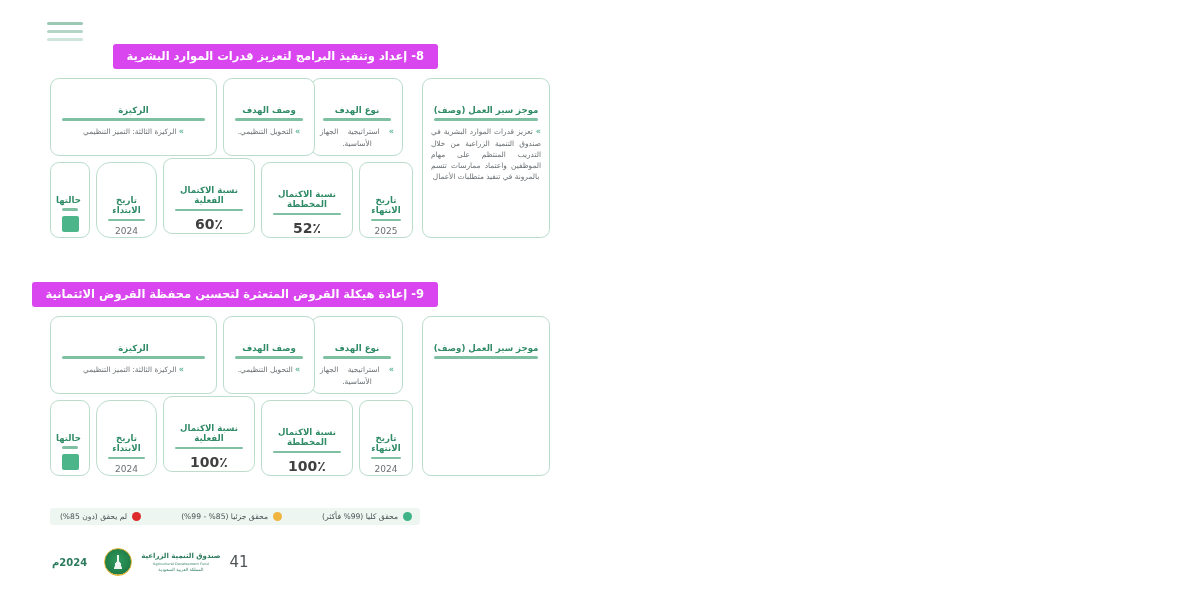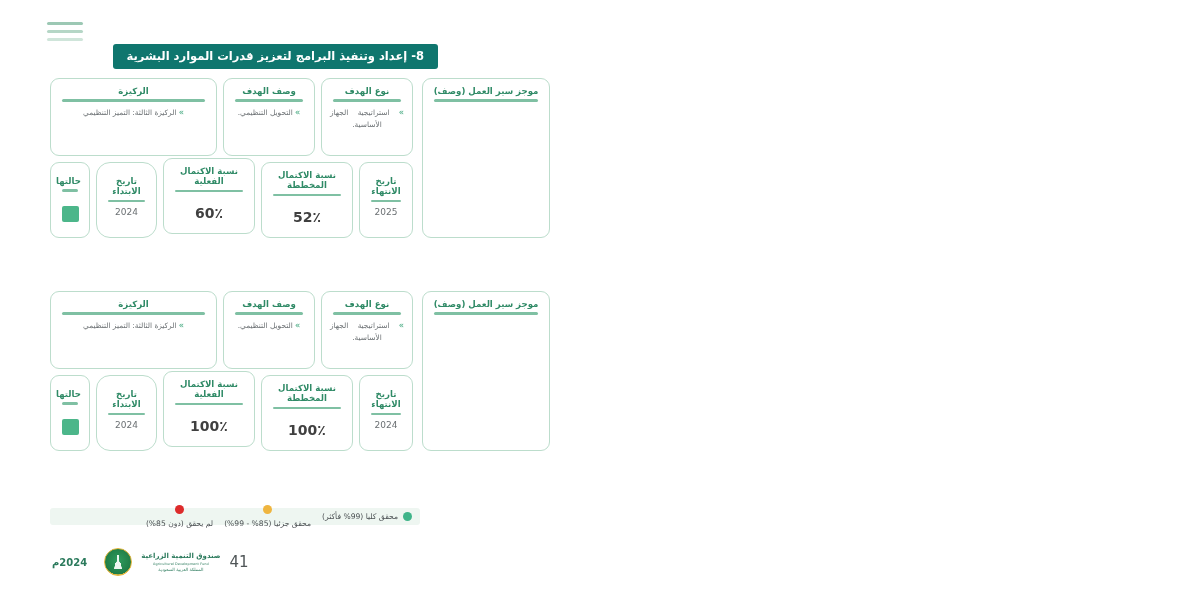--- a/index.html
+++ b/index.html
@@ -22,21 +22,21 @@
   .hamburger span:nth-child(3) { background: #cfe5da; }
   .page.left .hamburger  { left: 47px; }
 
   
   .section { position: absolute; width: 500px; }
   .section.s-top    { top: 44px; }
   .section.s-bottom { top: 282px; }
   .page.left  .section { left: 50px; }
 
   .sec-title {
-    background: #0f766e;
+    background: #d946ef;
     color: #ffffff;
     font-size: 11.5px;
     font-weight: bold;
     padding: 5px 14px 6px 14px;
     border-radius: 3px;
     text-align: right;
     letter-spacing: -0.1px;
     white-space: nowrap;
     display: inline-block;
     position: relative;
@@ -61,20 +61,21 @@
     align-items: center;
   }
   .card .c-head {
     color: #2f8a66;
     font-size: 8.6px;
     font-weight: bold;
     text-align: center;
     line-height: 1.22;
     padding: 1px 2px 3px 2px;
     width: 100%;
+    margin-top: 19px;
   }
   .card .c-rule {
     width: calc(100% - 10px);
     height: 2.5px;
     background: #7fc0a3;
     border-radius: 2px;
     margin: 0 0 5px 0;
     flex: none;
   }
   .card .c-body {
@@ -105,21 +106,21 @@
 
   .quote {
     color: #63b795;
     font-weight: bold;
     font-size: 8px;
     display: inline;
   }
 
   
   .c-summary { right: 0;     top: 0;   width: 128px; height: 160px; }
-  .c-type    { right: 137px; top: 0;   width: 92px;  height: 78px; }
+  .c-type    { right: 147px; top: 0;   width: 92px;  height: 78px; }
   .c-desc    { right: 235px; top: 0;   width: 92px;  height: 78px; }
   .c-pillar  { right: 333px; top: 0;   width: 167px; height: 78px; }
   
   .c-end     { right: 137px; top: 84px; width: 54px; height: 76px; }
   .c-planned { right: 197px; top: 84px; width: 92px; height: 76px; }
   .c-actual  { right: 295px; top: 80px; width: 92px; height: 76px; }
   .c-start   { right: 393px; top: 84px; width: 61px; height: 76px; border-radius: 14px; }
   .c-status  { right: 460px; top: 84px; width: 40px; height: 76px; }
 
   .c-end .c-head, .c-start .c-head, .c-status .c-head { padding-top: 7px; }
@@ -133,21 +134,21 @@
     background: #eef6f1;
     border-radius: 3px;
     display: flex;
     align-items: center;
     justify-content: flex-start;
     gap: 0;
     padding: 0 8px;
   }
   .page.left  .legend { left: 50px; width: 370px; }
   .legend-item { display: flex; align-items: center; gap: 5px; font-size: 7.6px; color: #4a4f52; white-space: nowrap; }
-  .legend-item + .legend-item { margin-right: 11px; flex-direction: column; }
+  .legend-item + .legend-item { margin-right: 40px; }
   .legend-dot { width: 9px; height: 9px; border-radius: 50%; flex: none; }
   .dot-green  { background: #3fb489; }
   .dot-orange { background: #efb53f; }
   .dot-red    { background: #dd2b2b; }
 
   
   .footer { position: absolute; top: 548px; display: flex; align-items: center; gap: 9px; }
   .page.left  .footer { left: 52px; }
   .page-num { font-size: 15px; color: #4f5557; font-weight: normal; }
   .seal {
@@ -197,20 +198,21 @@
         <span></span>
     </div>
 
     <div class="section s-top">
       <div class="sec-title">8- إعداد وتنفيذ البرامج لتعزيز قدرات الموارد البشرية</div>
       <div class="cards">
 
         <div class="card c-summary">
           <div class="c-head">موجز سير العمل (وصف)</div>
           <div class="c-rule"></div>
+          <div class="c-body"><span class="quote">»</span> <span>تعزيز قدرات الموارد البشرية في صندوق التنمية الزراعية من خلال التدريب المنتظم على مهام الموظفين واعتماد ممارسات تتسم بالمرونة في تنفيذ متطلبات الأعمال</span></div>
         </div>
 
         <div class="card c-type">
           <div class="c-head">نوع الهدف</div>
           <div class="c-rule"></div>
           <div class="c-body"><span class="quote">»</span> <span>استراتيجية الجهاز الأساسية.</span></div>
         </div>
 
         <div class="card c-desc">
           <div class="c-head">وصف الهدف</div>
@@ -256,20 +258,21 @@
           <div class="c-head">حالتها</div>
           <div class="c-rule"></div>
           <div class="center-slot">
               <div class="c-chip chip-green"></div>
             </div>
         </div>
       </div>
     </div>
 
     <div class="section s-bottom">
+      <div class="sec-title">9- إعادة هيكلة القروض المتعثرة لتحسين محفظة القروض الائتمانية</div>
       <div class="cards">
 
         <div class="card c-summary">
           <div class="c-head">موجز سير العمل (وصف)</div>
           <div class="c-rule"></div>
         </div>
 
         <div class="card c-type">
           <div class="c-head">نوع الهدف</div>
           <div class="c-rule"></div>

